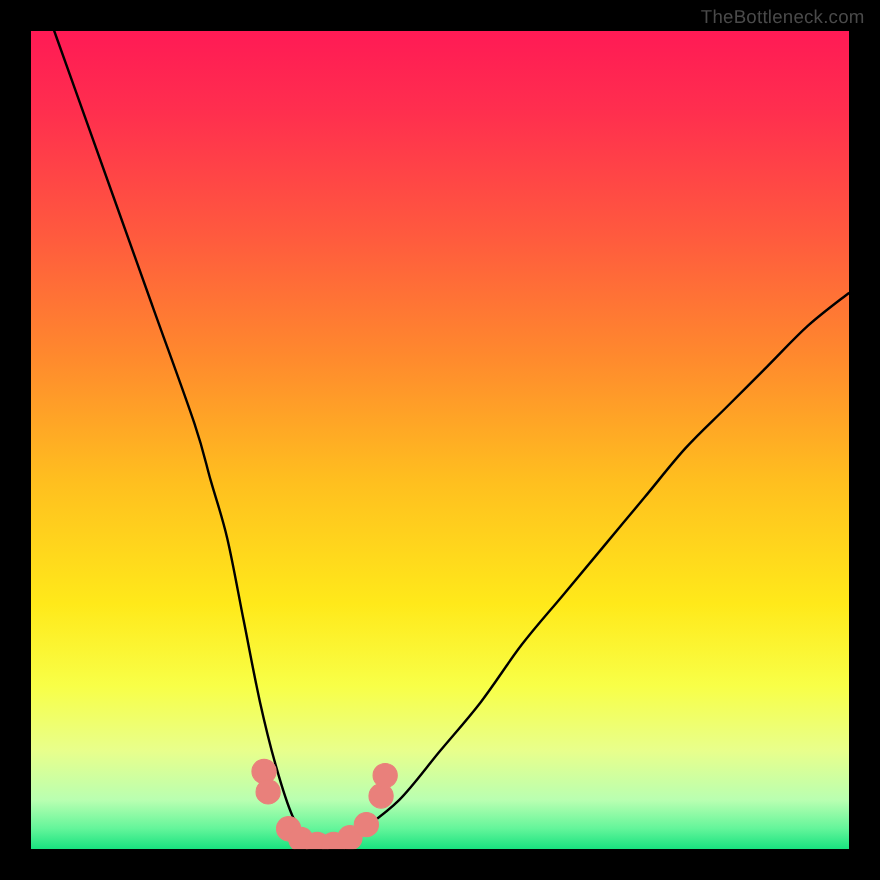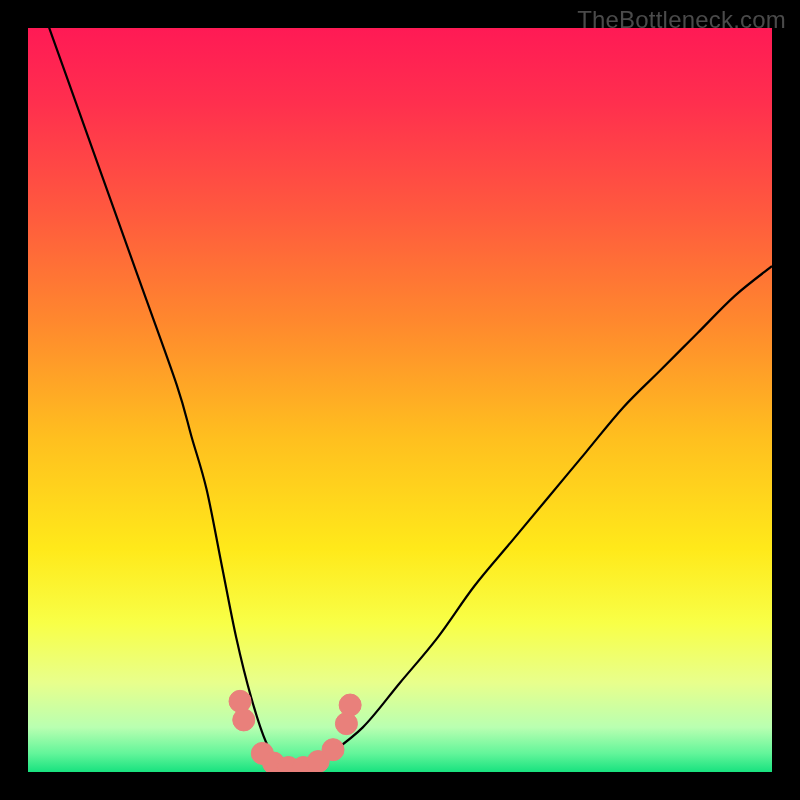--- a/index.html
+++ b/index.html
@@ -25,21 +25,21 @@
     top: 28px;
     width: 744px;
     height: 744px;
     overflow: hidden;
   }
   .watermark {
     position: absolute;
     top: 6px;
     right: 14px;
     color: #4a4a4a;
-    font-size: 24px;
+    font-size: 17px;
     font-weight: 500;
     letter-spacing: 0.2px;
     user-select: none;
   }
   svg {
     display: block;
   }
 </style>
 </head>
 <body>

